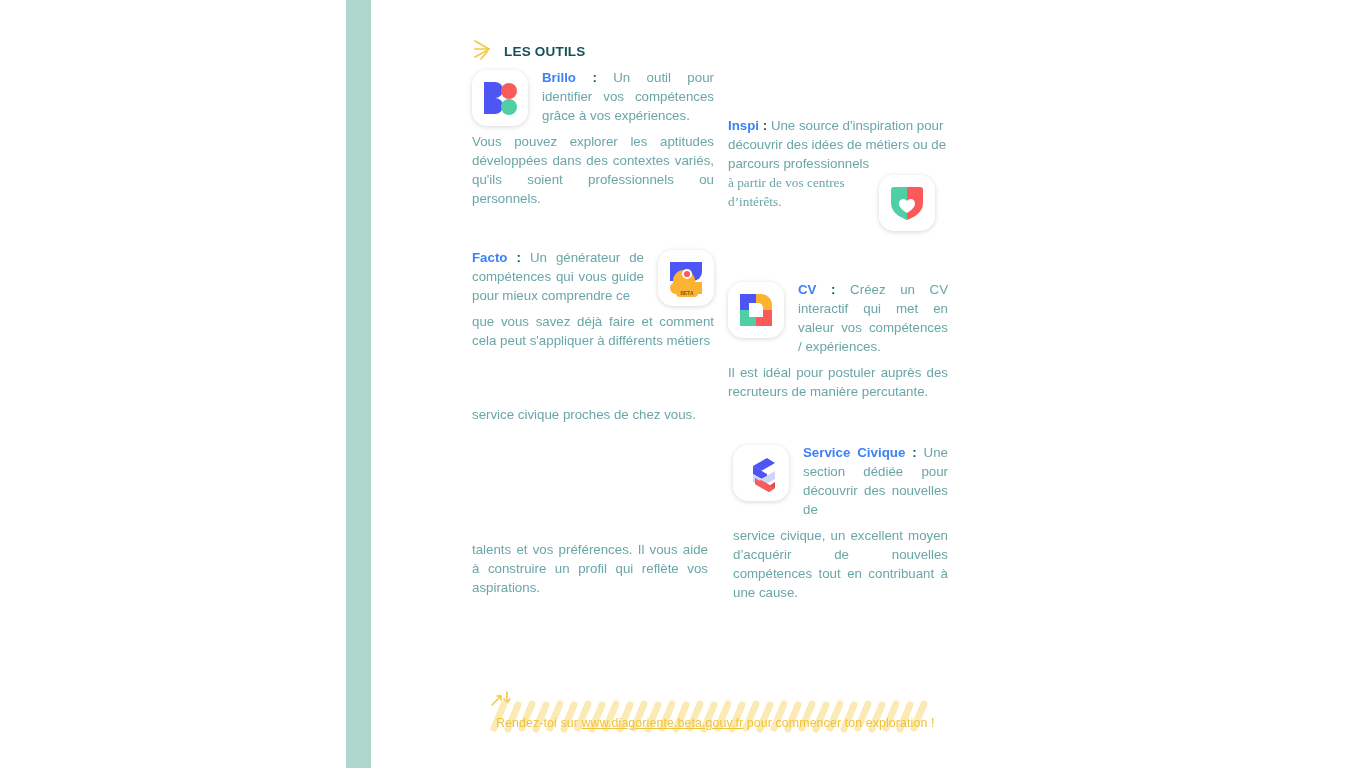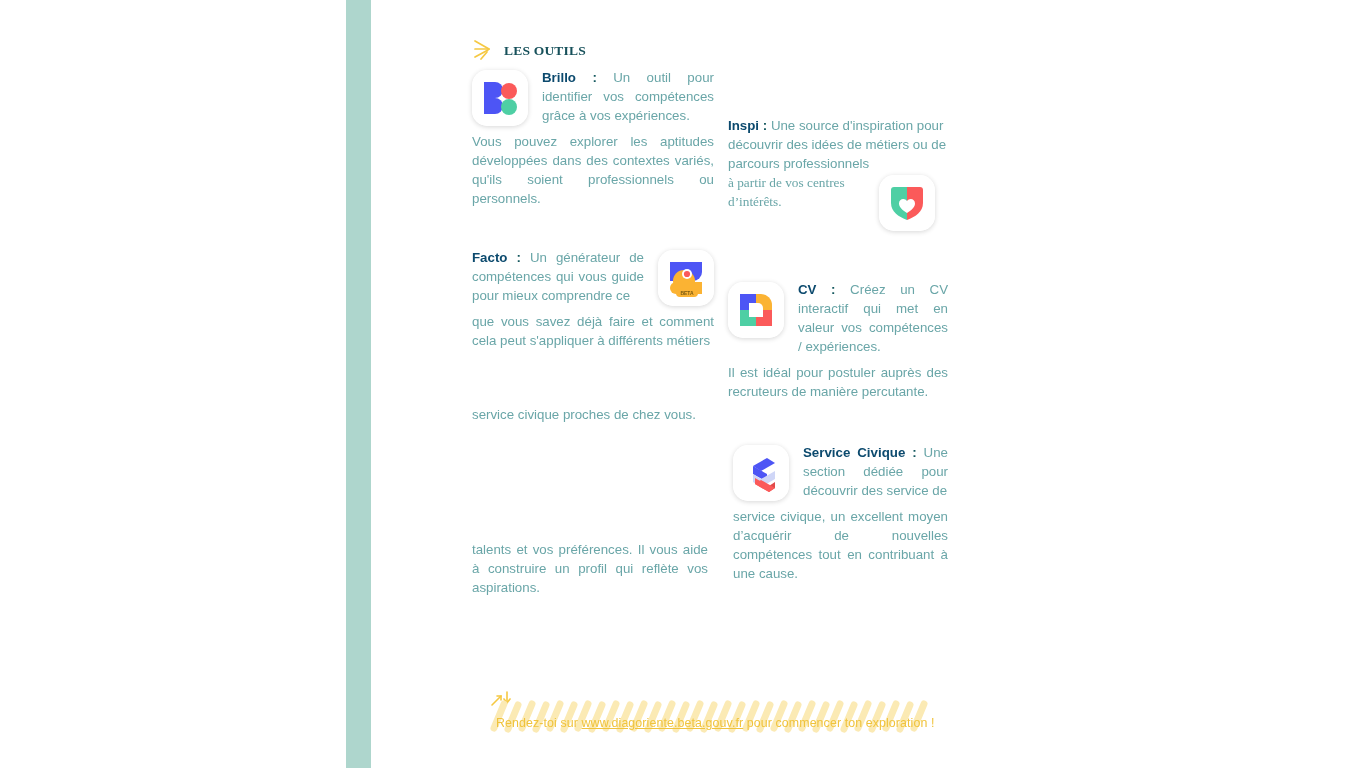--- a/index.html
+++ b/index.html
@@ -19,33 +19,33 @@
   }
 
   
   .section-head{
     position:absolute;left:472px;top:38px;
     display:flex;align-items:center;gap:6px;
   }
   .sparkle{width:26px;height:26px;display:block;}
   .section-head .title{
     font-size:13.5px;font-weight:bold;color:#16505a;letter-spacing:.2px;
-    font-family:Liberation Serif, serif;
+    font-family:Liberation Sans, sans-serif;
   }
 
   
   .tool{position:absolute;}
   .tool .body{
     color:#6aa6a8;
     font-size:13.3px;
     line-height:19px;
     text-align:justify;
     font-family:"Liberation Sans", sans-serif;
   }
-  .tool .body b{color:#0c4a6e;font-weight:bold;}
+  .tool .body b{color:#3b82f6;font-weight:bold;}
   .tool .body .colon{color:#15585f;font-weight:bold;}
 
   .logo{
     width:56px;height:56px;border-radius:15px;background:#ffffff;
     box-shadow:0 1px 5px rgba(0,0,0,.16);
     display:block;
   }
   .logo-float-left{float:left;margin:2px 14px 4px 0;}
   .logo-float-right{float:right;margin:2px 0 4px 14px;}
 
@@ -165,21 +165,21 @@
         <rect x="0" y="0" width="56" height="56" rx="15" fill="#fff"></rect>
         <path d="M34 13l8 5-14 8-8-5z" fill="#4d55f5"></path>
         <path d="M20 21v8l14 8v-8z" fill="#4d55f5"></path>
         <path d="M20 29l8 5 14-8v8l-14 8-8-5z" fill="#cfd6f7"></path>
         <path d="M22 33l14 8v6l-14-8z" fill="#fb5a5a"></path>
         <path d="M36 41l6-4v6l-6 4z" fill="#e04a4a"></path>
         <path d="M22 39l14 8 6-4-14-8z" fill="#fb5a5a"></path>
       </svg>
       <b>Service Civique</b>
       <span class="colon">:</span>
-      <span>Une section dédiée pour découvrir des service de</span>
+      <span>Une section dédiée pour découvrir des nouvelles de</span>
     </div>
     <div class="body" style="margin-top:7px;clear:both;width:215px;">service civique, un excellent moyen d’acquérir de nouvelles compétences tout en contribuant à une cause.</div>
   </div>
 
   <div class="tool" style="left:472px;top:533px;width:236px;">
     <div class="body" style="margin-top:7px;clear:both;width:236px;">talents et vos préférences. Il vous aide à construire un profil qui reflète vos aspirations.</div>
   </div>
 
   <div class="footer">
     <svg class="arrow-icon" viewBox="0 0 30 26">

